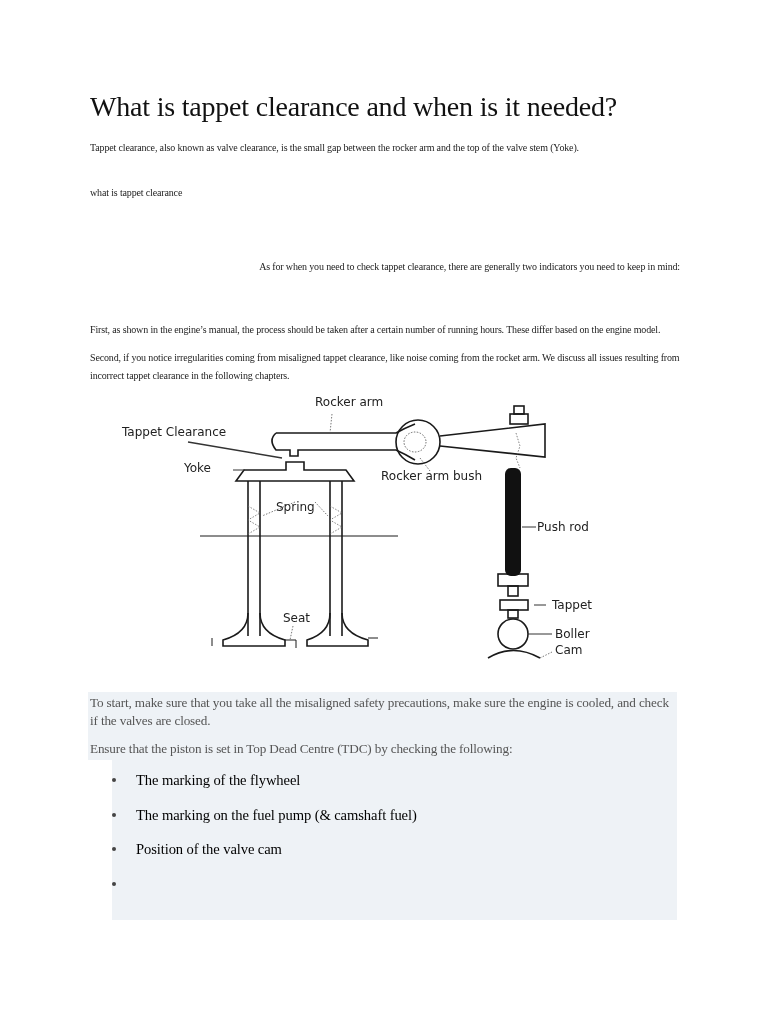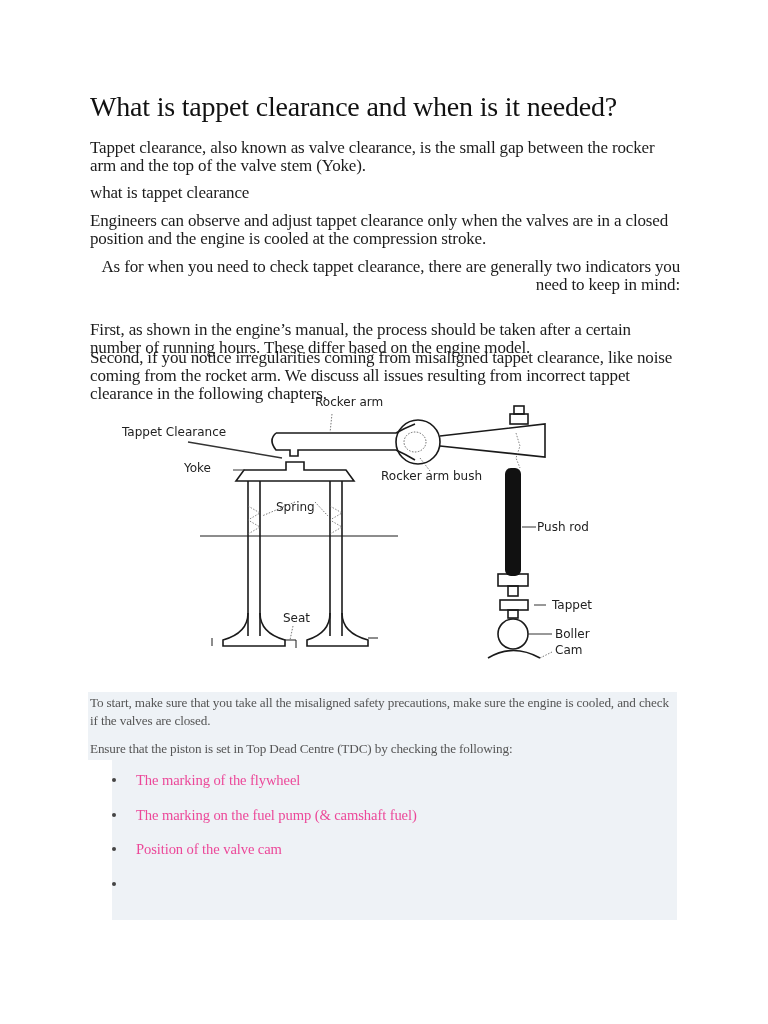--- a/index.html
+++ b/index.html
@@ -9,21 +9,21 @@
       color: #1a1a1a;
     }
     .page { position: absolute; left: 0; top: 0; width: 616px; height: 1024px; }
     .title {
       position: absolute; left: 90px; top: 90px; width: 620px;
       font-size: 28px; line-height: 34px; font-weight: normal; margin: 0;
       color: #111; letter-spacing: -0.2px;
     }
     .para {
       position: absolute; left: 90px; width: 590px;
-      font-size: 17px; line-height: 18px; margin: 0;
+      font-size: 10px; line-height: 18px; margin: 0;
       color: #1c1c1c; letter-spacing: -0.15px;
     }
     .p1 { top: 139px; }
     .p2 { top: 184px; }
     .p3 { top: 212px; }
     .p4 { top: 258px; text-align: right; }
     .p5 { top: 321px; }
     .p6 { top: 349px; }
 
     .diagram {
@@ -49,38 +49,37 @@
     }
     .sp1 { top: 694px; }
     .sp2 { top: 740px; }
 
     .bullets {
       position: absolute; left: 112px; top: 770px; width: 565px;
       list-style: none; margin: 0; padding: 0;
     }
     .bullets li {
       position: relative; padding-left: 24px;
-      font-size: 14.6px; line-height: 20px; color: #ec4899;
+      font-size: 14.6px; line-height: 20px; color: #000000;
       margin-bottom: 14.5px; letter-spacing: -0.1px;
     }
     .bullets li .dot {
       position: absolute; left: 0; top: 8px; width: 4px; height: 4px;
       border-radius: 50%; background: #444;
     }
   </style>
 </head>
 <body>
 
 <div class="page">
 
   <h1 class="title">What is tappet clearance and when is it needed?</h1>
 
   <p class="para p1">Tappet clearance, also known as valve clearance, is the small gap between the rocker arm and the top of the valve stem (Yoke).</p>
   <p class="para p2">what is tappet clearance</p>
-  <p class="para p3">Engineers can observe and adjust tappet clearance only when the valves are in a closed position and the engine is cooled at the compression stroke.</p>
   <p class="para p4">As for when you need to check tappet clearance, there are generally two indicators you need to keep in mind:</p>
   <p class="para p5">First, as shown in the engine’s manual, the process should be taken after a certain number of running hours. These differ based on the engine model.</p>
   <p class="para p6">Second, if you notice irregularities coming from misaligned tappet clearance, like noise coming from the rocket arm. We discuss all issues resulting from incorrect tappet clearance in the following chapters.</p>
 
   <svg class="diagram" viewBox="0 0 520 278" xmlns="http://www.w3.org/2000/svg">
     <g fill="none" stroke="#1a1a1a" stroke-width="1.6">
 
       <path d="M176 45 L296 45 Q305 40 315 36"></path>
       <path d="M176 45 Q168 52 176 62 L190 62 L190 68 L198 68 L198 62 L296 62 Q305 66 315 72"></path>
 

